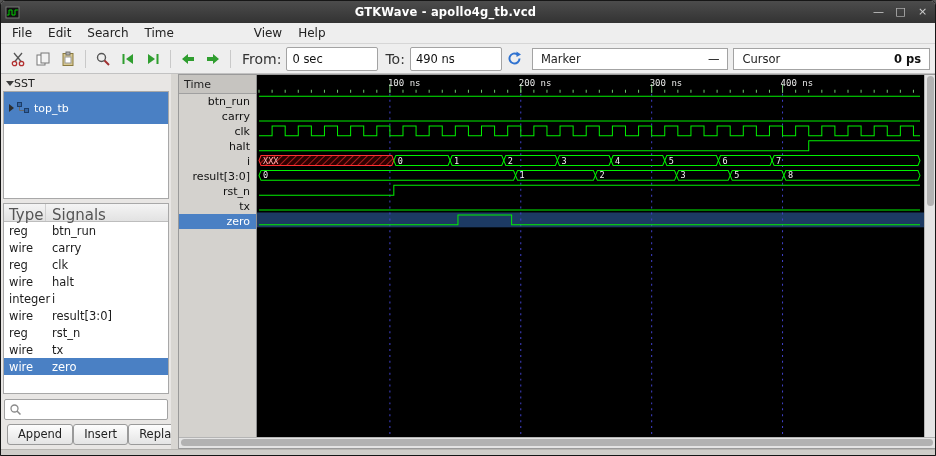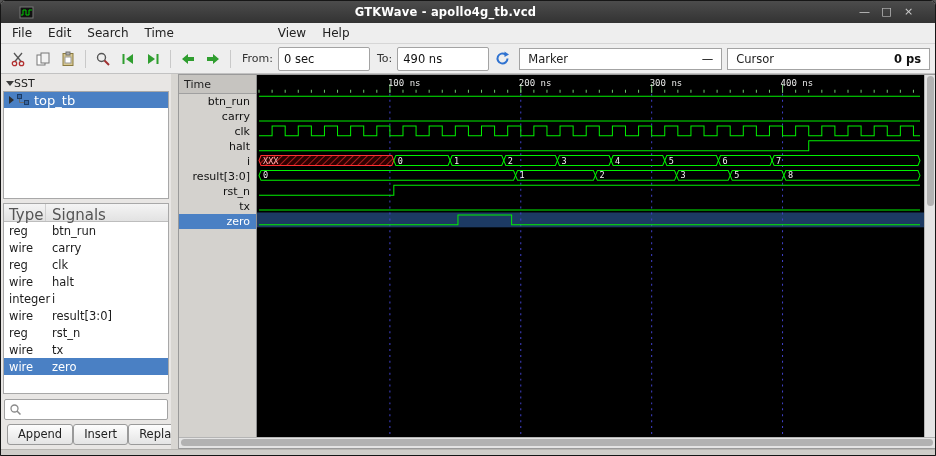--- a/index.html
+++ b/index.html
@@ -1,43 +1,43 @@
 <!DOCTYPE html>
 <html><head>
 <meta charset="utf-8">
 <style>
   *{box-sizing:border-box;margin:0;padding:0}
   html,body{width:936px;height:456px;overflow:hidden}
   body{font-family:"DejaVu Sans","Liberation Sans",sans-serif;font-size:12px;background:#555}
   .window{width:936px;height:456px;display:flex;flex-direction:column;border:1px solid #161616;border-radius:5px 5px 0 0;overflow:hidden;background:#e4e2e0}
   
-  .titlebar{height:22px;flex:0 0 22px;background:linear-gradient(#4c4c4c,#333333);display:flex;align-items:center;padding:0 18px;color:#e8e8e8}
+  .titlebar{height:22px;flex:0 0 22px;background:linear-gradient(#4c4c4c,#333333);display:flex;align-items:center;padding:0 4px;color:#e8e8e8}
   .app-icon{width:15px;height:15px;margin-right:6px;display:flex;align-items:center}
   .title{flex:1;text-align:center;font-size:11.5px;font-weight:bold;color:#ffffff;letter-spacing:.2px}
   .win-btn{width:17px;text-align:center;color:#cfcfcf;font-size:11px;margin-left:5px;cursor:default;line-height:20px}
   
   .menubar{height:21px;flex:0 0 21px;background:#eeeeee;border-bottom:1px solid #d6d6d6;display:flex;align-items:center;padding:0 3px}
   .menu-item{padding:16px 8px;color:#222;font-size:12px}
   
   .toolbar{height:30px;flex:0 0 30px;background:#eeeeee;border-bottom:1px solid #c2c2c2;display:flex;align-items:center;padding:0 5px;gap:1px}
   .tbtn{width:24px;height:24px;display:flex;align-items:center;justify-content:center;border-radius:3px}
   .tsep{width:1px;height:18px;background:#c9c9c9;margin:0 4px}
-  .tlabel{font-size:11px;color:#333;margin:0 4px 0 6px}
+  .tlabel{font-size:14px;color:#333;margin:0 4px 0 6px}
   .tfield{height:24px;width:92px;background:#fff;border:1px solid #a3a3a3;border-radius:2px;padding:0 5px;font-size:11.5px;font-family:"DejaVu Sans",sans-serif;color:#111}
   .status-box{flex:1;height:22px;background:#fff;border:1px solid #a3a3a3;display:flex;align-items:center;justify-content:space-between;padding:0 8px;font-size:11.5px;color:#222;margin-left:4px}
   .status-val{color:#111}
   .status-val.bold{font-weight:bold}
   
   .main{flex:1;display:flex;min-height:0;background:#d8d6d2}
   .left-panel{width:170px;flex:0 0 170px;display:flex;flex-direction:column;background:#e8e6e4;padding:1px 2px;min-height:0}
   .sst-header{height:16px;flex:0 0 16px;display:flex;align-items:center;font-size:11px;color:#222;padding-left:3px;}
   .tri-down{width:0;height:0;border-left:4px solid transparent;border-right:4px solid transparent;border-top:5px solid #3c3c3c}
   .tri-right{width:0;height:0;border-top:4px solid transparent;border-bottom:4px solid transparent;border-left:5px solid #2e2e2e;margin-right:3px}
   .tree{flex:0 0 108px;background:#ffffff;border:1px solid #a8a8a8;overflow:hidden}
-  .tree-item{height:16px;display:flex;align-items:center;padding-left:5px;font-size:13px;color:#222}
+  .tree-item{height:32px;display:flex;align-items:center;padding-left:5px;font-size:11px;color:#222}
   .tree-item.selected{background:#4a80c4;color:#fff}
   .tree-icon{width:13px;height:12px;margin-right:4px;display:flex;align-items:center}
   .sig-table{flex:1;background:#ffffff;border:1px solid #a8a8a8;margin-top:4px;display:flex;flex-direction:column;overflow:hidden;min-height:0}
   .sig-head{height:18px;flex:0 0 18px;display:flex;background:linear-gradient(#f4f4f4,#e2e2e2);border-bottom:1px solid #bdbdbd;font-size:15px;color:#555}
   .sig-head .c1{width:42px;border-right:1px solid #cfcfcf;padding:2px 0 0 5px}
   .sig-head .c2{flex:1;padding:2px 0 0 6px}
   .sig-row{height:17px;display:flex;align-items:center;font-size:11.5px;color:#1c1c1c}
   .sig-row .c1{width:42px;padding-left:5px}
   .sig-row .c2{flex:1;padding-left:6px}
   .sig-row.selected{background:#4a80c4;color:#fff}
@@ -78,21 +78,21 @@
     <span class="win-btn">□</span>
     <span class="win-btn">×</span>
   </div>
 
   <div class="menubar">
       <div class="menu-item" style="display: inline-block;">File</div>
       <div class="menu-item" style="display: inline-block;">Edit</div>
       <div class="menu-item" style="display: inline-block;">Search</div>
       <div class="menu-item" style="display: inline-block;">Time</div>
       <div class="menu-item" style="display: inline-block; margin-top: 48px;">Markers</div>
-      <div class="menu-item" style="display: inline-block; margin-left: 24px;">View</div>
+      <div class="menu-item" style="display: inline-block;">View</div>
       <div class="menu-item" style="display: inline-block;">Help</div>
     </div>
 
   <div class="toolbar">
     <span class="tbtn">
       <svg width="16" height="16" viewBox="0 0 16 16">
           <line x1="4" y1="2" x2="11.5" y2="11" stroke="#555" stroke-width="1.3"></line>
           <line x1="12" y1="2" x2="4.5" y2="11" stroke="#555" stroke-width="1.3"></line>
           <circle cx="4.5" cy="12.5" r="2.2" fill="none" stroke="#b33030" stroke-width="1.3"></circle>
           <circle cx="11.5" cy="12.5" r="2.2" fill="none" stroke="#b33030" stroke-width="1.3"></circle>

